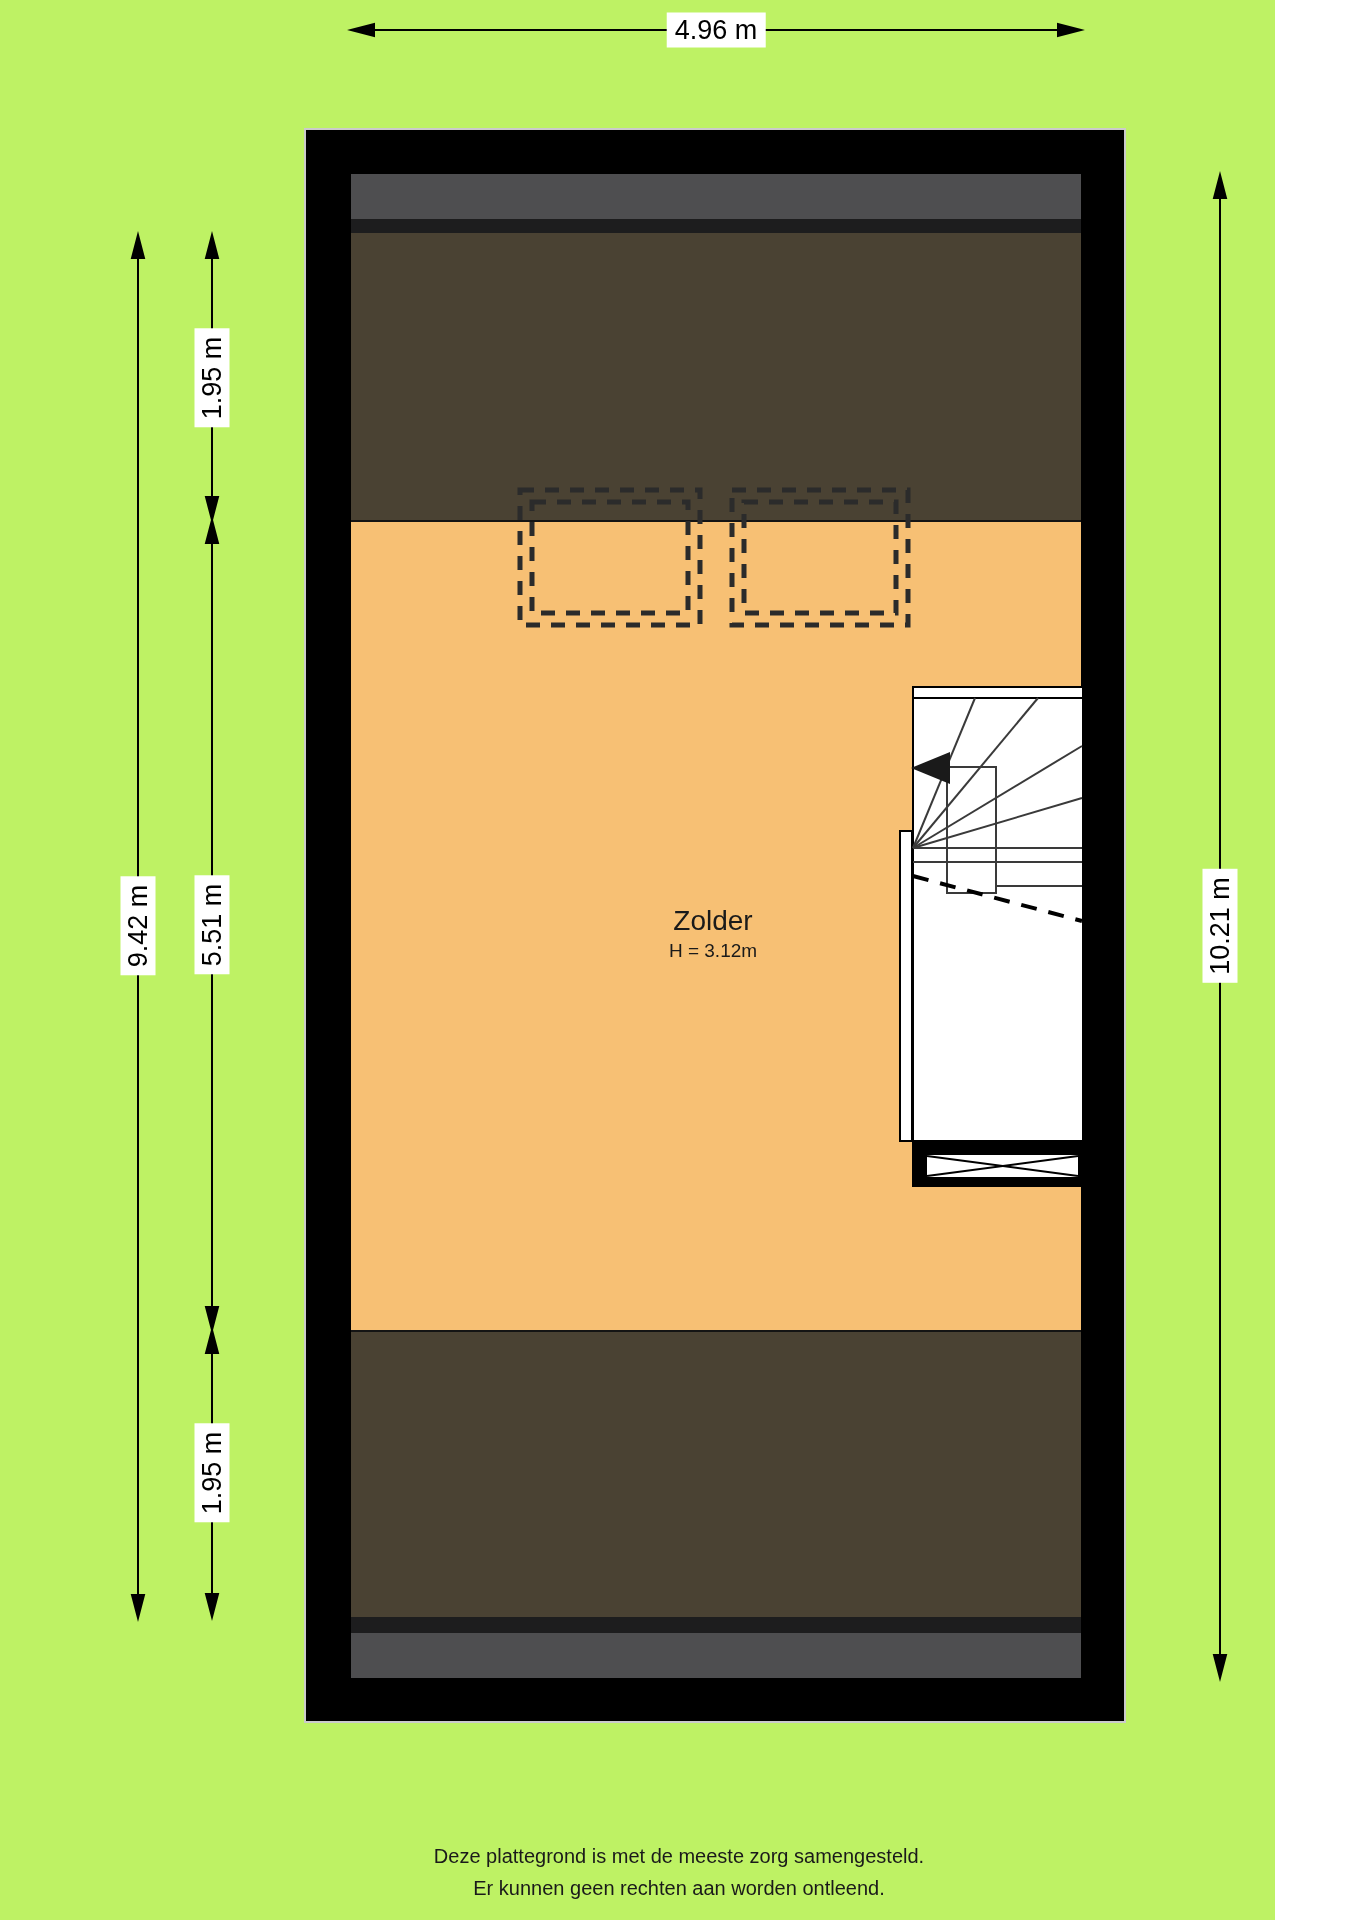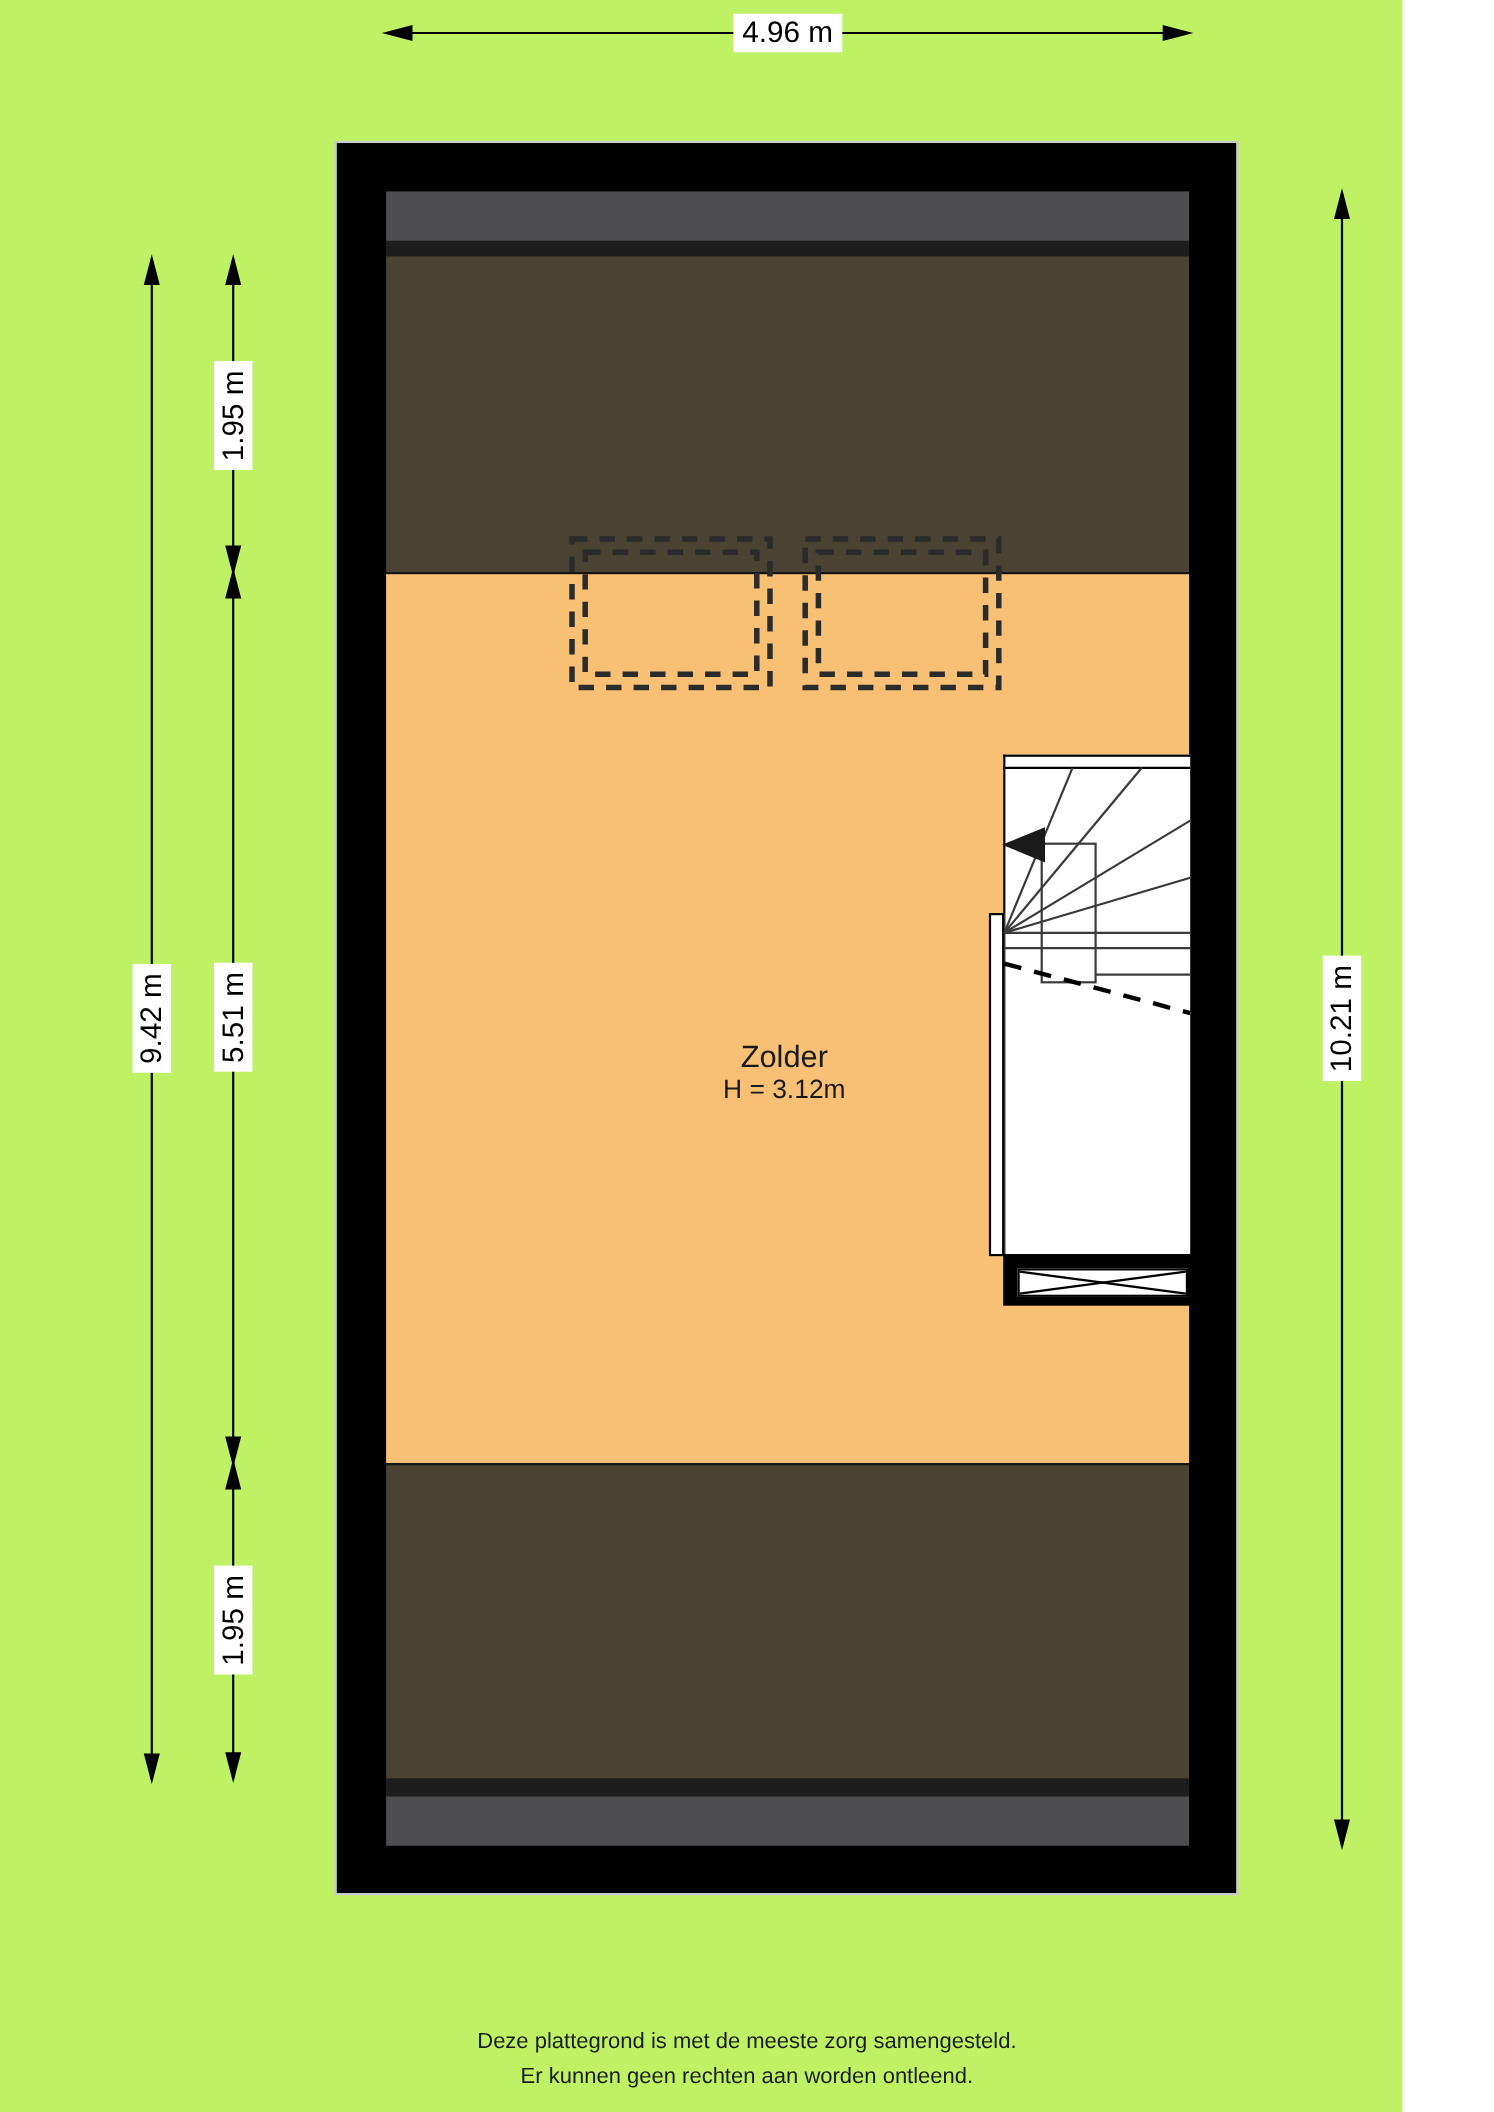--- a/index.html
+++ b/index.html
@@ -84,28 +84,28 @@
     padding: 2px 8px;
     white-space: nowrap;
     transform: translate(-50%, -50%);
     z-index: 5;
   }
   .dim-label.vertical {
     transform: translate(-50%, -50%) rotate(-90deg);
   }
   .room-label {
     position: absolute;
-    left: 563px; top: 945px;
+    left: 563px; top: 905px;
     width: 300px;
     text-align: center;
     color: #1a1a1a;
     z-index: 5;
   }
   .room-label .room-name { font-size: 28px; line-height: 32px; }
-  .room-label .room-height { font-size: 24px; line-height: 28px; }
+  .room-label .room-height { font-size: 19px; line-height: 28px; }
   .footer-note {
     position: absolute;
     left: 0; top: 1840px;
     width: 1358px;
     text-align: center;
     font-size: 20px;
     line-height: 32px;
     color: #1a1a1a;
     z-index: 5;
   }

